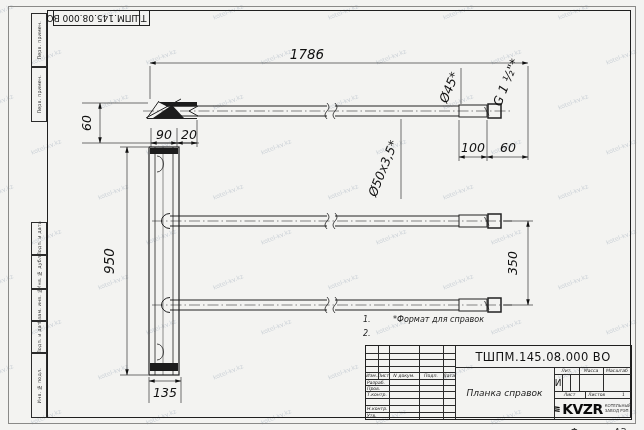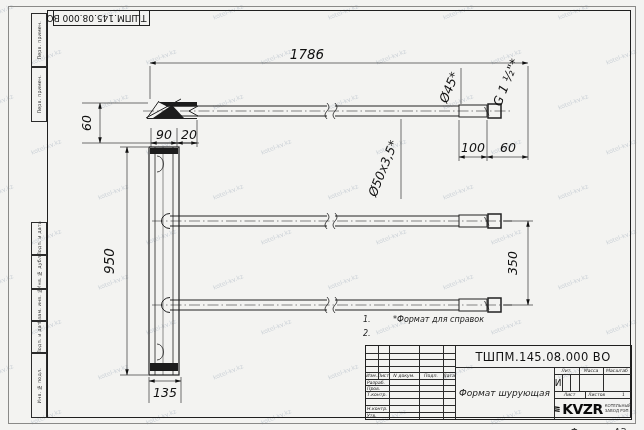--- a/index.html
+++ b/index.html
@@ -303,21 +303,21 @@
   <div class="tb-txt tb-small tb-center" style="left:53px;top:26px;width:24px;height:7px">Подп.</div>
   <div class="tb-txt tb-small tb-center" style="left:77px;top:26px;width:12px;height:7px">Дата</div>
 
   <div class="tb-txt tb-small" style="left:1px;top:33px;width:22px;height:6px">Разраб.</div>
   <div class="tb-txt tb-small" style="left:1px;top:39px;width:22px;height:6px">Пров.</div>
   <div class="tb-txt tb-small" style="left:1px;top:45px;width:22px;height:7px">Т.контр.</div>
   <div class="tb-txt tb-small" style="left:1px;top:59px;width:22px;height:7px">Н.контр.</div>
   <div class="tb-txt tb-small" style="left:1px;top:66px;width:22px;height:7px">Утв.</div>
 
   <div class="tb-txt tb-center docnum">ТШПМ.145.08.000 ВО</div>
-  <div class="tb-txt tb-center pname">Формат шурующая</div>
+  <div class="tb-txt tb-center pname">Планка справок</div>
 
   <div class="tb-txt tb-small tb-center" style="left:188px;top:21px;width:25px;height:7px">Лит.</div>
   <div class="tb-txt tb-small tb-center" style="left:213px;top:21px;width:24px;height:7px">Масса</div>
   <div class="tb-txt tb-small tb-center" style="left:237px;top:21px;width:28px;height:7px">Масштаб</div>
   <div class="tb-txt tb-center lit-val">И</div>
 
   <div class="tb-txt tb-small tb-center" style="left:188px;top:45px;width:31px;height:7px">Лист</div>
   <div class="tb-txt tb-small" style="left:222px;top:45px;width:26px;height:7px">Листов</div>
   <div class="tb-txt tb-small" style="left:256px;top:45px;width:8px;height:7px">1</div>
 

